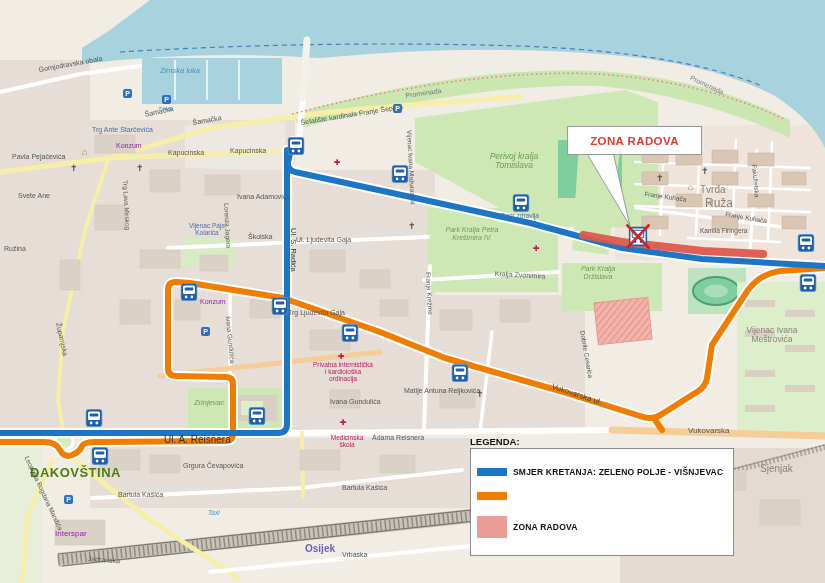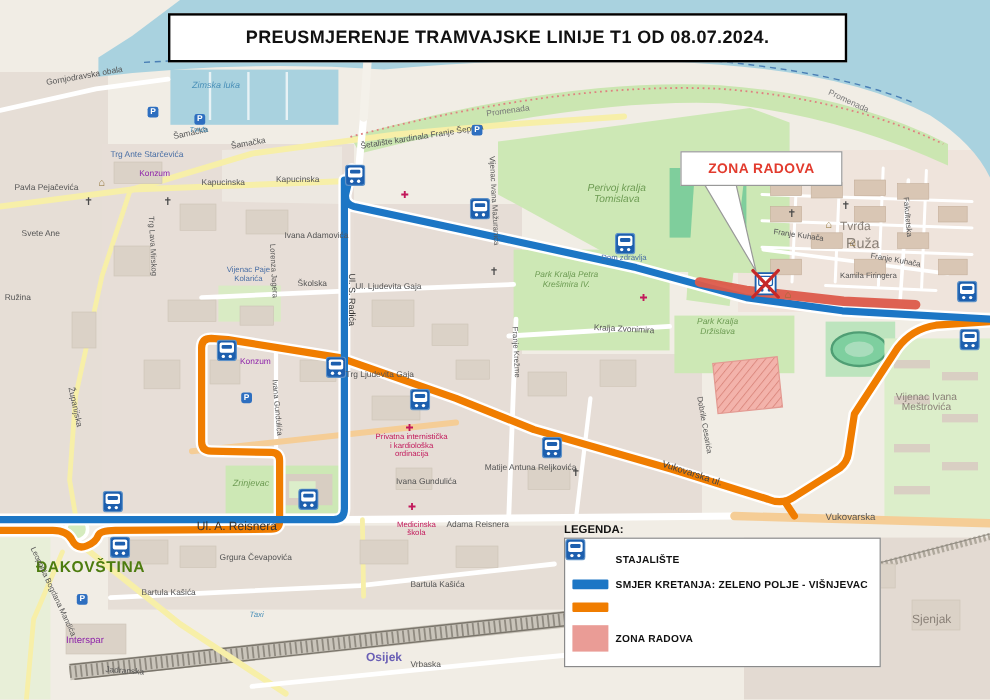--- a/index.html
+++ b/index.html
@@ -279,21 +279,21 @@
 <span class="lbl" style="left:404px;top:387px;">Matije Antuna Reljkovića</span>
 <span class="lbl green" style="left:194px;top:399px;font-size:7.5px;">Zrinjevac</span>
 <span class="lbl" style="left:183px;top:462px;">Grgura Čevapovića</span>
 <span class="lbl" style="left:30px;top:455px;transform:rotate(65deg);font-size:6.5px;">Leopolda Bogdana Mandića</span>
 <span class="lbl violet" style="left:55px;top:530px;font-size:8px;">Interspar</span>
 <span class="lbl" style="left:118px;top:491px;">Bartula Kašića</span>
 <span class="lbl" style="left:342px;top:484px;">Bartula Kašića</span>
 <span class="lbl station" style="left:305px;top:499px;">Osijek</span>
 <span class="lbl" style="left:88px;top:555px;transform:rotate(4deg);">Jadranska</span>
 <span class="lbl" style="left:342px;top:551px;">Vrbaska</span>
-<span class="lbl gray" style="left:760px;top:463px;font-size:10px;margin-top:48px;">Sjenjak</span>
+<span class="lbl gray" style="left:760px;top:463px;font-size:10px;">Sjenjak</span>
 <span class="lbl" style="left:495px;top:270px;transform:rotate(3deg);">Kralja Zvonimira</span>
 <span class="lbl" style="left:645px;top:190px;transform:rotate(8deg);font-size:6.5px;">Franje Kuhača</span>
 <span class="lbl" style="left:726px;top:210px;transform:rotate(10deg);font-size:6.5px;">Franje Kuhača</span>
 <span class="lbl" style="left:700px;top:227px;font-size:6.5px;">Kamila Firingera</span>
 <span class="lbl" style="left:758px;top:164px;transform:rotate(85deg);font-size:6.5px;">Fakultetska</span>
 <span class="lbl blue" style="left:501px;top:212px;font-size:6.5px;">Dom zdravlja</span>
 <span class="lbl" style="left:12px;top:153px;">Pavla Pejačevića</span>
 <span class="lbl" style="left:18px;top:192px;">Svete Ane</span>
 <span class="lbl" style="left:4px;top:245px;">Ružina</span>
 <span class="lbl" style="left:129px;top:180px;transform:rotate(87deg);font-size:6.5px;">Trg Lava Mirskog</span>
@@ -321,38 +321,27 @@
 <span class="poi parking" style="left:201px;top:327px;">P</span>
 <span class="poi museum" style="left:82px;top:148px;">⌂</span>
 <span class="poi museum" style="left:688px;top:183px;">⌂</span>
 <span class="poi museum" style="left:708px;top:198px;">⌂</span>
 <span class="poi museum" style="left:654px;top:241px;">⌂</span>
 <span class="poi medical" style="left:533px;top:245px;">✚</span>
 <span class="poi medical" style="left:338px;top:353px;">✚</span>
 <span class="poi medical" style="left:340px;top:419px;">✚</span>
 <span class="poi medical" style="left:334px;top:159px;">✚</span>
 
-<div id="title-box">
-  <span>PREUSMJERENJE TRAMVAJSKE LINIJE T1 OD 08.07.2024.</span>
-</div>
 
 <div id="callout-box">
   <span>ZONA RADOVA</span>
 </div>
 
 <div id="legend-heading">LEGENDA:</div>
 <div id="legend-box">
-  <div class="legend-row">
-    <span class="legend-ico">
-      <svg width="17" height="18" viewBox="0 0 17 18">
-            <use href="#stopicon"></use>
-          </svg>
-    </span>
-    <span class="legend-label">STAJALIŠTE</span>
-  </div>
   <div class="legend-row">
     <span class="legend-ico">
           <span class="bar blue"></span>
         </span>
     <span class="legend-label">SMJER KRETANJA: ZELENO POLJE - VIŠNJEVAC</span>
   </div>
   <div class="legend-row">
     <span class="legend-ico">
           <span class="bar orange"></span>
         </span>

